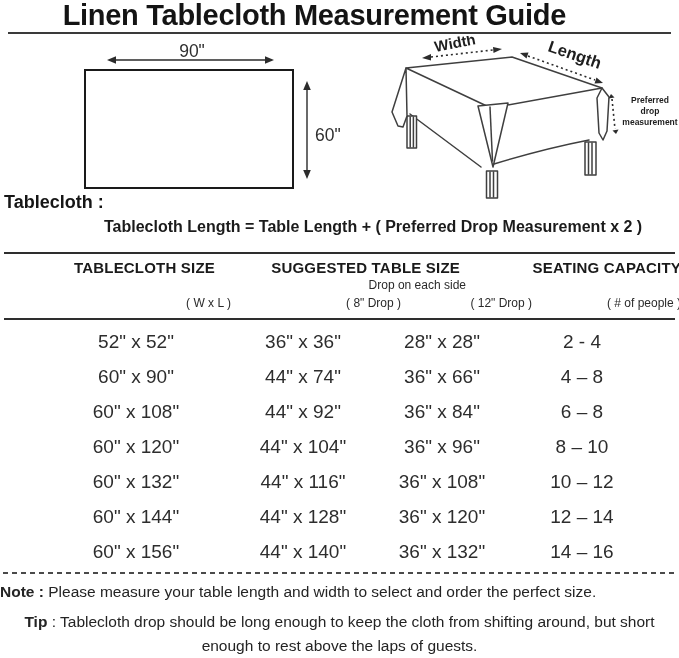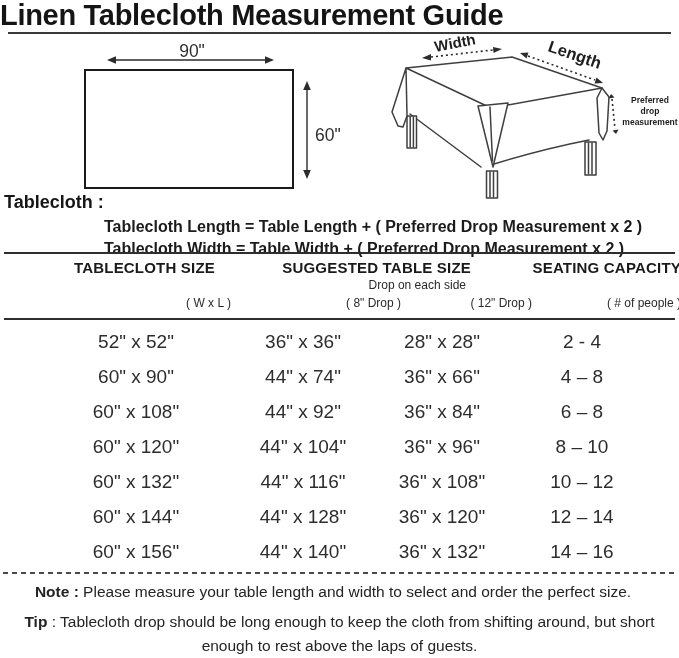--- a/index.html
+++ b/index.html
@@ -2,53 +2,53 @@
 <html><head>
 <meta charset="utf-8">
 <style>
   html,body{margin:0;padding:0;background:#fff;}
   .page{
     position:relative;width:679px;height:658px;background:#fff;overflow:hidden;
     font-family:"Liberation Sans",sans-serif;color:#1c1c1c;
   }
   .abs{position:absolute;}
   .page-title{
-    top:-1px;left:0;width:566px;text-align:left;
+    top:-1px;left:0;width:566px;text-align:right;
     font-size:29px;line-height:32px;font-weight:700;letter-spacing:-0.3px;color:#141414;
   }
   .title-rule{top:32px;left:8px;width:663px;height:2px;background:#3a3a3a;}
   .rect-svg{left:0;top:30px;}
   .illus-svg{left:378px;top:36px;}
   svg{font-family:"Liberation Sans",sans-serif;}
   .calc-heading{left:4px;top:192px;font-size:18px;font-weight:700;color:#161616;}
   .formula{left:80px;font-size:16px;font-weight:700;color:#1b1b1b;white-space:nowrap;margin-left:24px;}
   .formula-0{top:218px;}
   .formula-1{top:240px;}
   .rule{left:4px;width:671px;height:2px;background:#2e2e2e;}
   .rule-top{top:252px;}
   .rule-mid{top:318px;}
   .hcell{width:200px;text-align:right;white-space:nowrap;}
   .hmain{top:259px;font-size:15px;font-weight:700;letter-spacing:0.2px;color:#1a1a1a;}
   .hsub{font-size:12px;font-weight:400;color:#2a2a2a;}
   .th-size{left:15px;}
-  .th-suggested{left:271px;}
+  .th-suggested{left:260px;}
   .th-seating{left:481px;}
   .th-dropnote{top:278px;left:266px;}
   .sub{top:296px;}
   .sub-wxl{left:31px;}
   .sub-drop8{left:201px;}
   .sub-drop12{left:332px;}
   .sub-people{left:481px;}
   .row{position:absolute;left:0;width:679px;height:24px;}
   .cell{position:absolute;width:200px;text-align:center;white-space:nowrap;
         font-size:19px;font-weight:400;color:#2d2d2d;}
   .c1{left:36px;}.c2{left:203px;}.c3{left:342px;}.c4{left:482px;}
   .dashed-rule{top:572px;left:3px;width:673px;height:2px;
     background:repeating-linear-gradient(90deg,#4a4a4a 0 5px,transparent 5px 9px);}
-  .note{top:583px;left:0;width:666px;text-align:center;font-size:15.5px;color:#242424;white-space:nowrap;}
+  .note{top:583px;left:0;width:666px;font-size:15.5px;color:#242424;white-space:nowrap;}
   .note b{font-weight:700;}
   .tip{top:610px;left:9px;width:661px;text-align:center;font-size:15.5px;line-height:24px;color:#242424;}
   .tip b{font-weight:700;}
   .ln{stroke:#3f3f3f;stroke-width:1.5;fill:none;stroke-linecap:round;stroke-linejoin:round;}
   .lnf{stroke:#3f3f3f;stroke-width:1.5;fill:#fff;stroke-linejoin:round;}
   .dot{stroke:#2c2c2c;stroke-width:1.6;fill:none;stroke-dasharray:2 3;}
   .head{fill:#2c2c2c;stroke:none;}
   .mline{stroke:#2a2a2a;stroke-width:1.4;fill:none;}
   .mtext{fill:#2f2f2f;font-size:17.5px;}
   .ilabel{fill:#1e1e1e;font-weight:700;}
@@ -122,21 +122,20 @@
     </g>
     <g>
       <text class="ilabel" font-size="8.5" x="272" y="67" text-anchor="middle">Preferred</text>
       <text class="ilabel" font-size="8.5" x="272" y="78" text-anchor="middle">drop</text>
       <text class="ilabel" font-size="8.5" x="272" y="89" text-anchor="middle">measurement</text>
     </g>
   </svg>
 
   <div class="abs calc-heading">Tablecloth :</div>
   <div class="abs formula formula-0">Tablecloth Length = Table Length + ( Preferred Drop Measurement x 2 )</div>
-  <div class="abs formula formula-1">Tablecloth Width = Table Width + ( Preferred Drop Measurement x 2 )</div>
 
   <div class="abs rule rule-top"></div>
 
   <div class="abs hcell hmain th-size">TABLECLOTH SIZE</div>
   <div class="abs hcell hmain th-suggested">SUGGESTED TABLE SIZE</div>
   <div class="abs hcell hmain th-seating">SEATING CAPACITY</div>
   <div class="abs hcell hsub th-dropnote">Drop on each side</div>
   <div class="abs hcell hsub sub sub-wxl">( W x L )</div>
   <div class="abs hcell hsub sub sub-drop8">( 8" Drop )</div>
   <div class="abs hcell hsub sub sub-drop12">( 12" Drop )</div>

